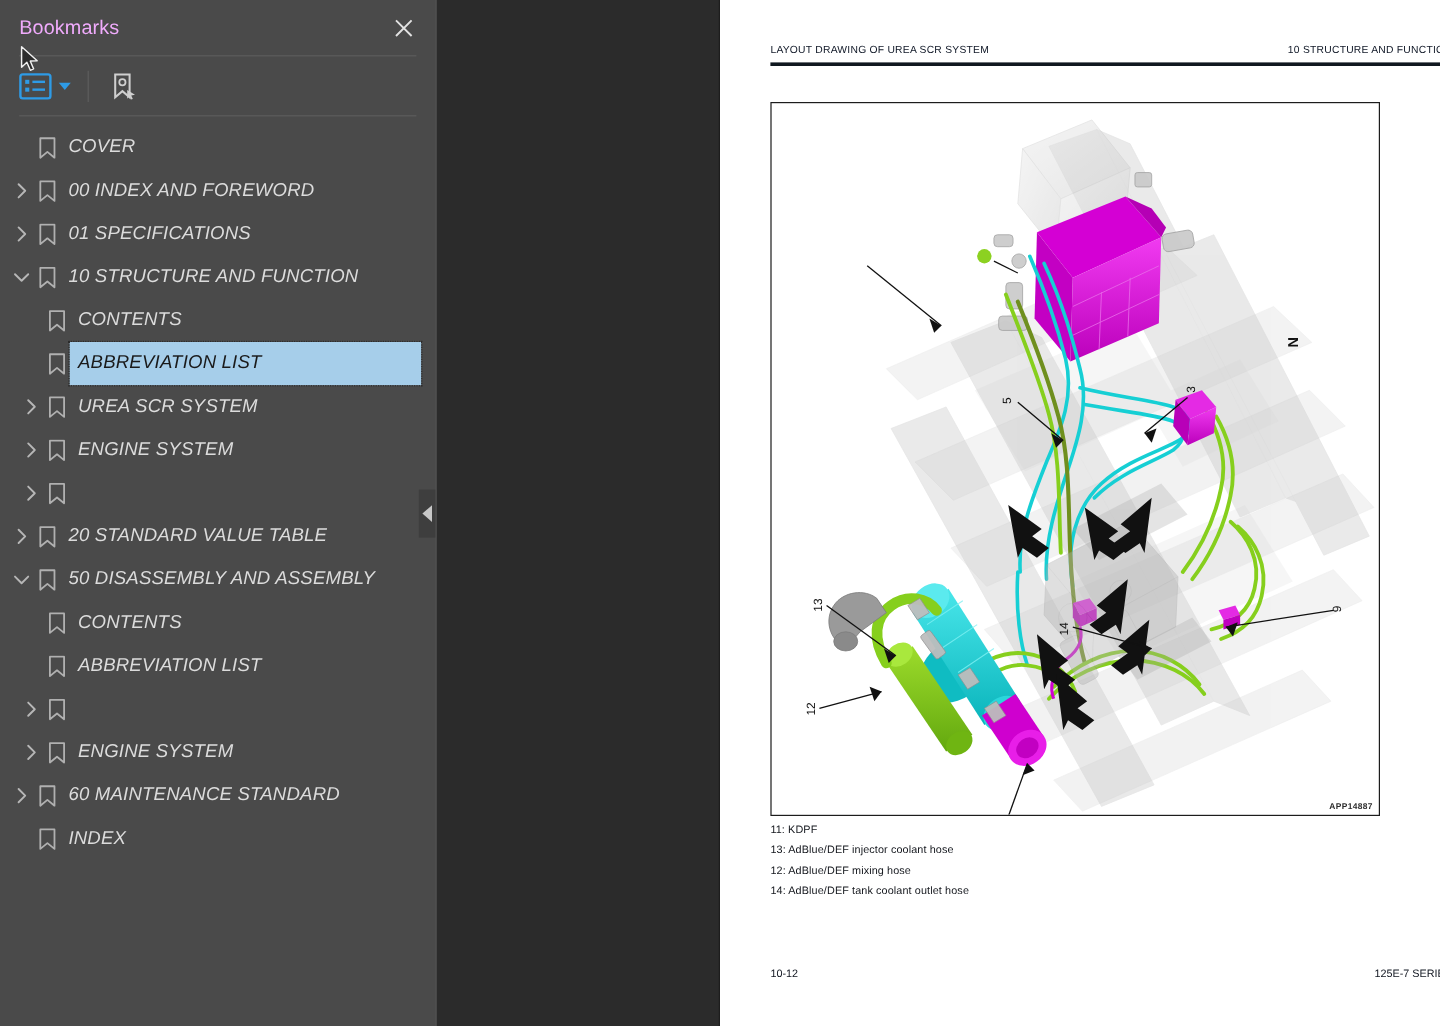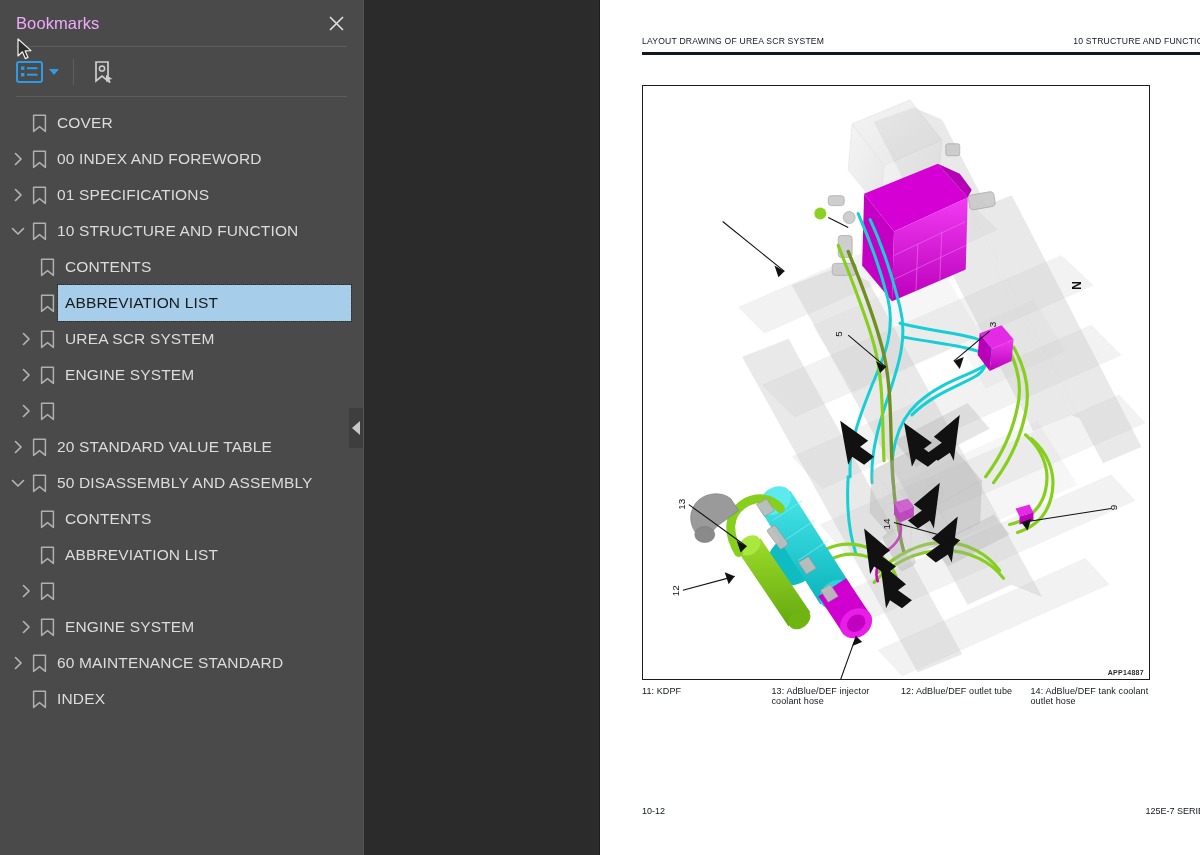--- a/index.html
+++ b/index.html
@@ -72,20 +72,21 @@
     position: absolute; top: 100px; left: 0; right: 0; bottom: 0;
     padding-top: 5px;
     overflow: hidden;
   }
   .bm-row {
     display: flex; align-items: flex-start;
     min-height: 36px;
     cursor: pointer;
     padding-right: 12px;
     position: relative;
+    font-style: italic;
   }
   .bm-arrow {
     width: 20px; flex: 0 0 20px;
     height: 36px;
     display: flex; align-items: center; justify-content: center;
     color: #b6b6b6;
   }
   .bm-arrow.empty { visibility: hidden; }
   .bm-ico {
     width: 22px; flex: 0 0 22px; height: 36px;
@@ -163,21 +164,21 @@
     position: absolute; right: 5px; bottom: 3px;
     font-size: 7px; font-weight: bold; color: #2b2b2b;
     letter-spacing: .3px;
   }
 
   
   .legend {
     position: absolute; left: 42px; top: 686px;
     width: 508px;
     display: grid;
-    grid-template-columns: 1fr 1fr 1fr 1fr;
+    grid-template-columns: 1fr;
     row-gap: 7px;
     column-gap: 10px;
   }
   .legend-item { font-size: 9px; color: #13161c; letter-spacing: .1px; }
 
   .doc-footer {
     position: absolute; left: 42px; right: 10px; top: 806px;
     display: flex; justify-content: space-between;
   }
   .doc-footer span { font-size: 9px; font-weight: normal; color: #10151f; }
@@ -683,21 +684,21 @@
               <text x="440" y="200" transform="rotate(-90 440 200)" text-anchor="middle" font-size="12" font-weight="bold">N</text>
             </g>
           </svg>
 
           <div class="fig-code">APP14887</div>
         </div>
 
         <div class="legend">
           <div class="legend-item">11: KDPF</div>
           <div class="legend-item">13: AdBlue/DEF injector coolant hose</div>
-          <div class="legend-item">12: AdBlue/DEF outlet tube</div>
+          <div class="legend-item">12: AdBlue/DEF mixing hose</div>
           <div class="legend-item">14: AdBlue/DEF tank coolant outlet hose</div>
         </div>
 
         <div class="doc-footer">
           <span>10-12</span>
           <span>125E-7 SERIES</span>
         </div>
 
       </div>
     </div>

